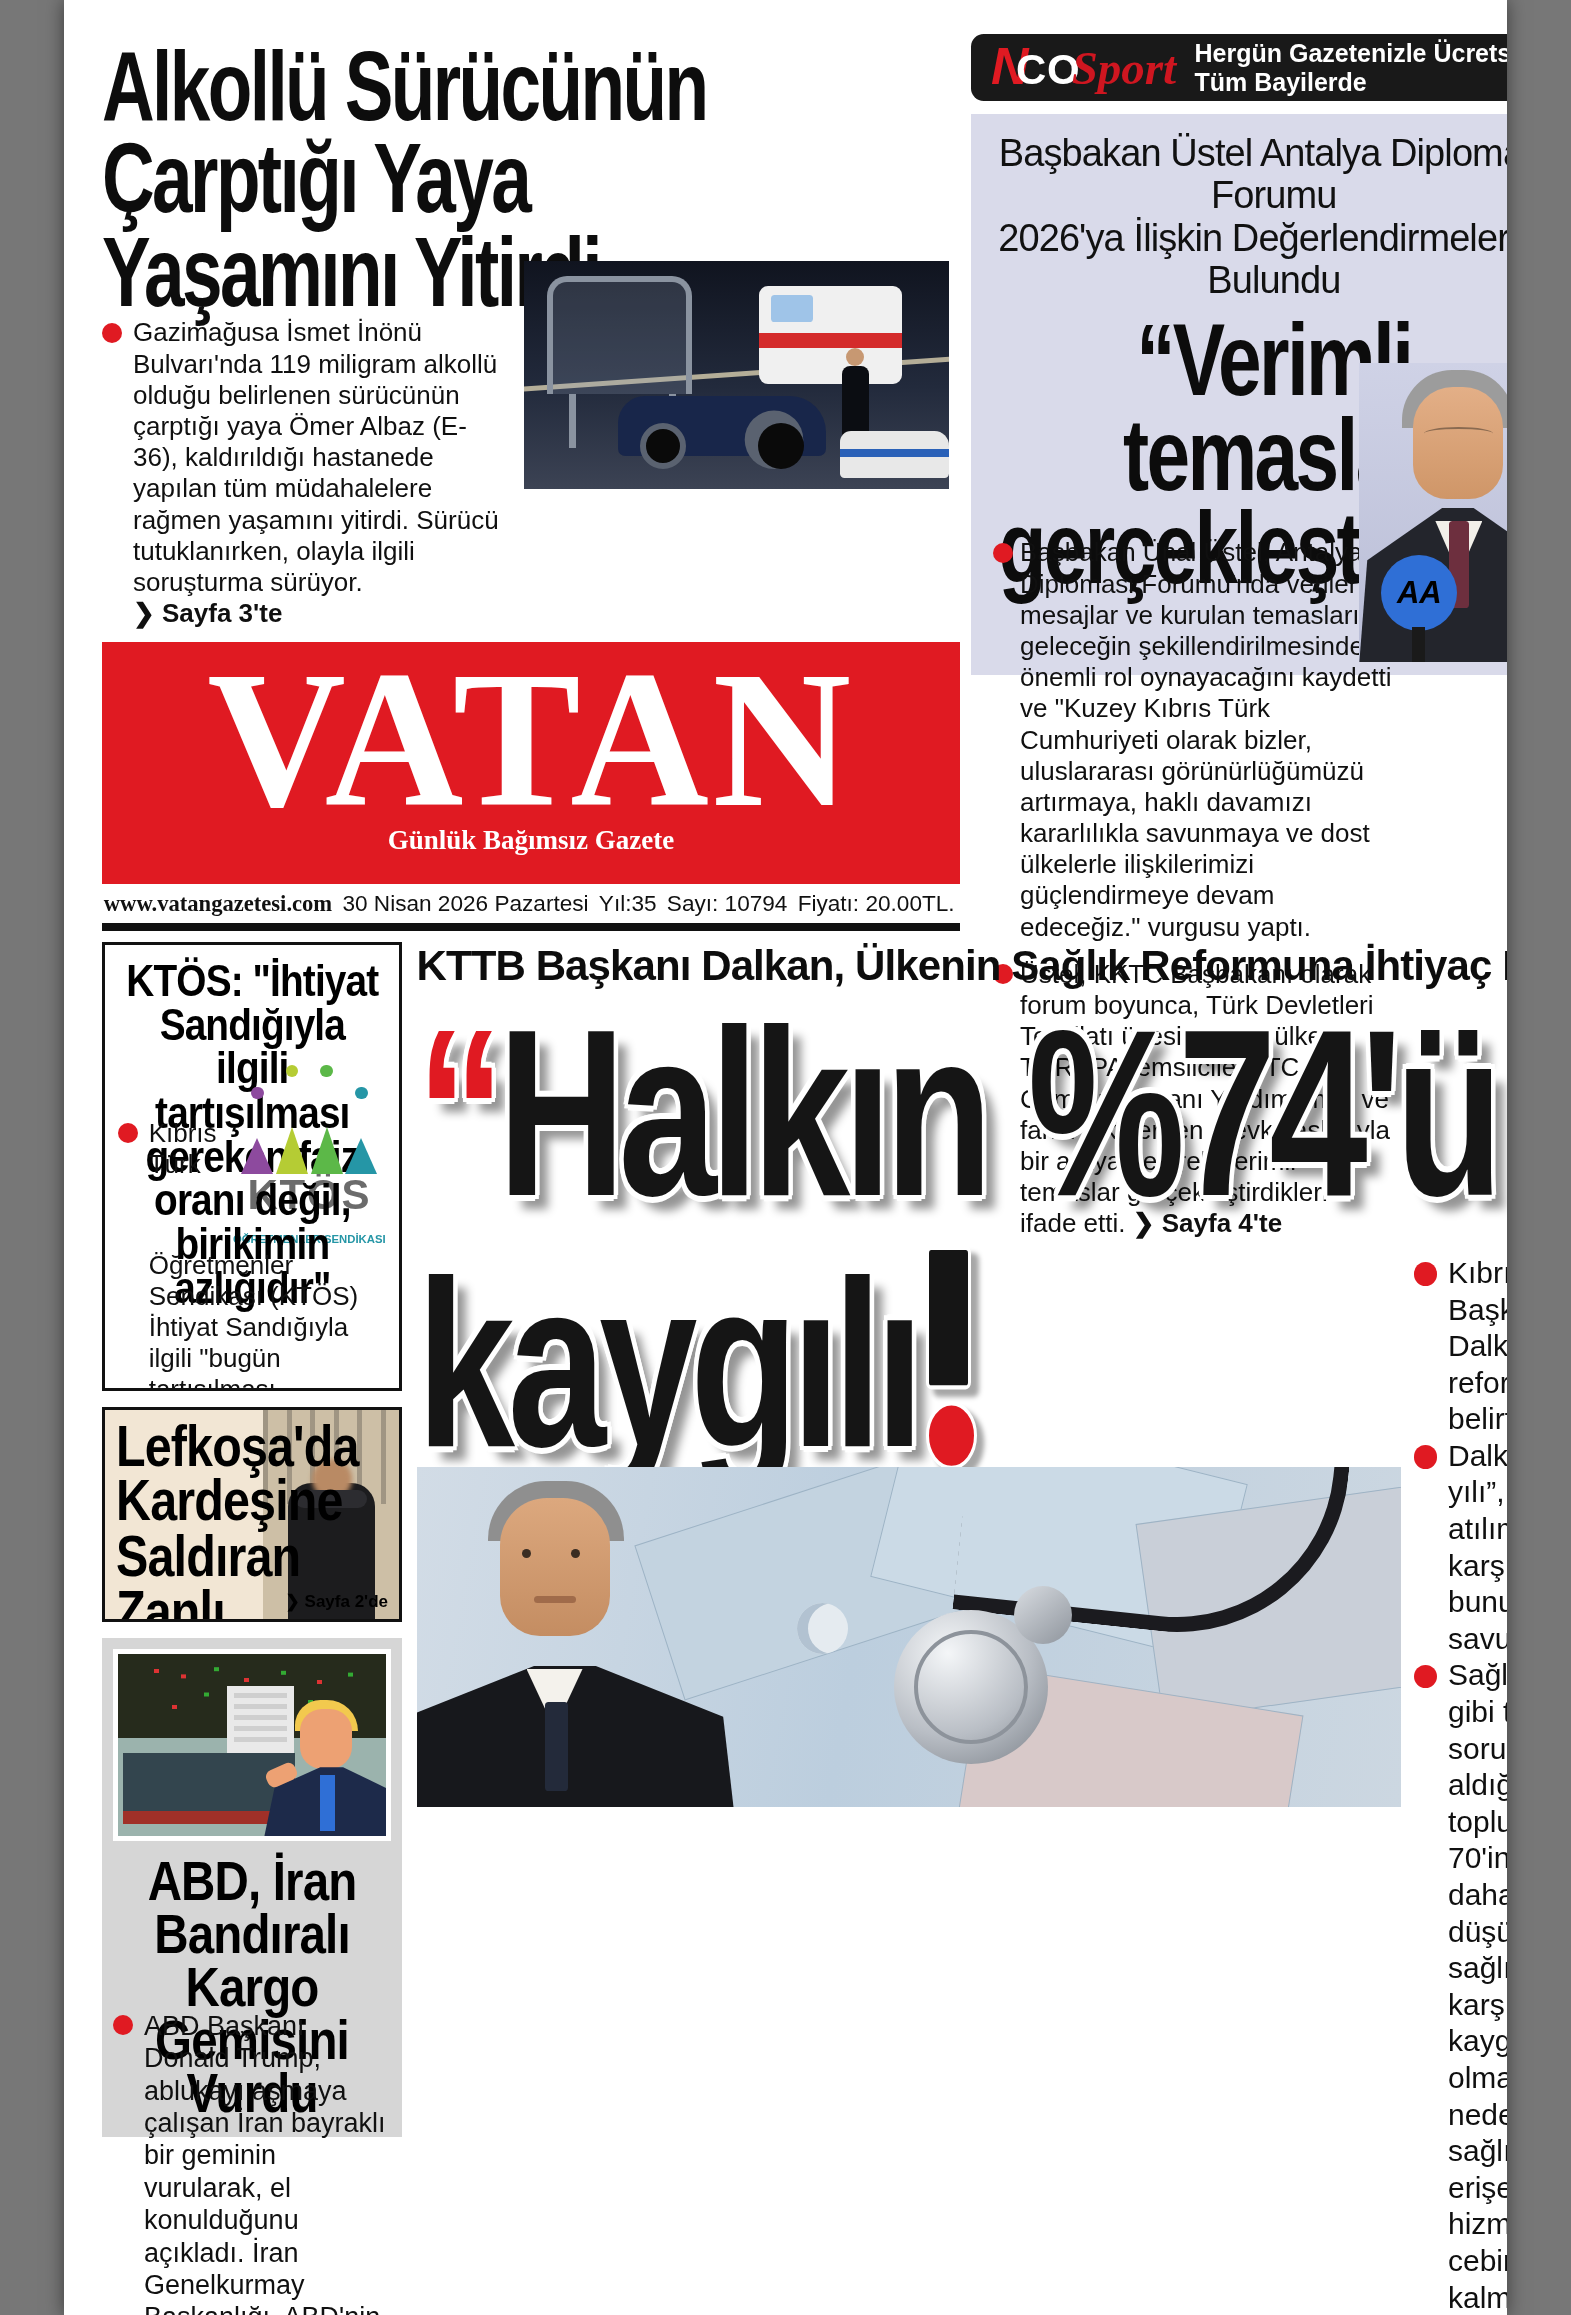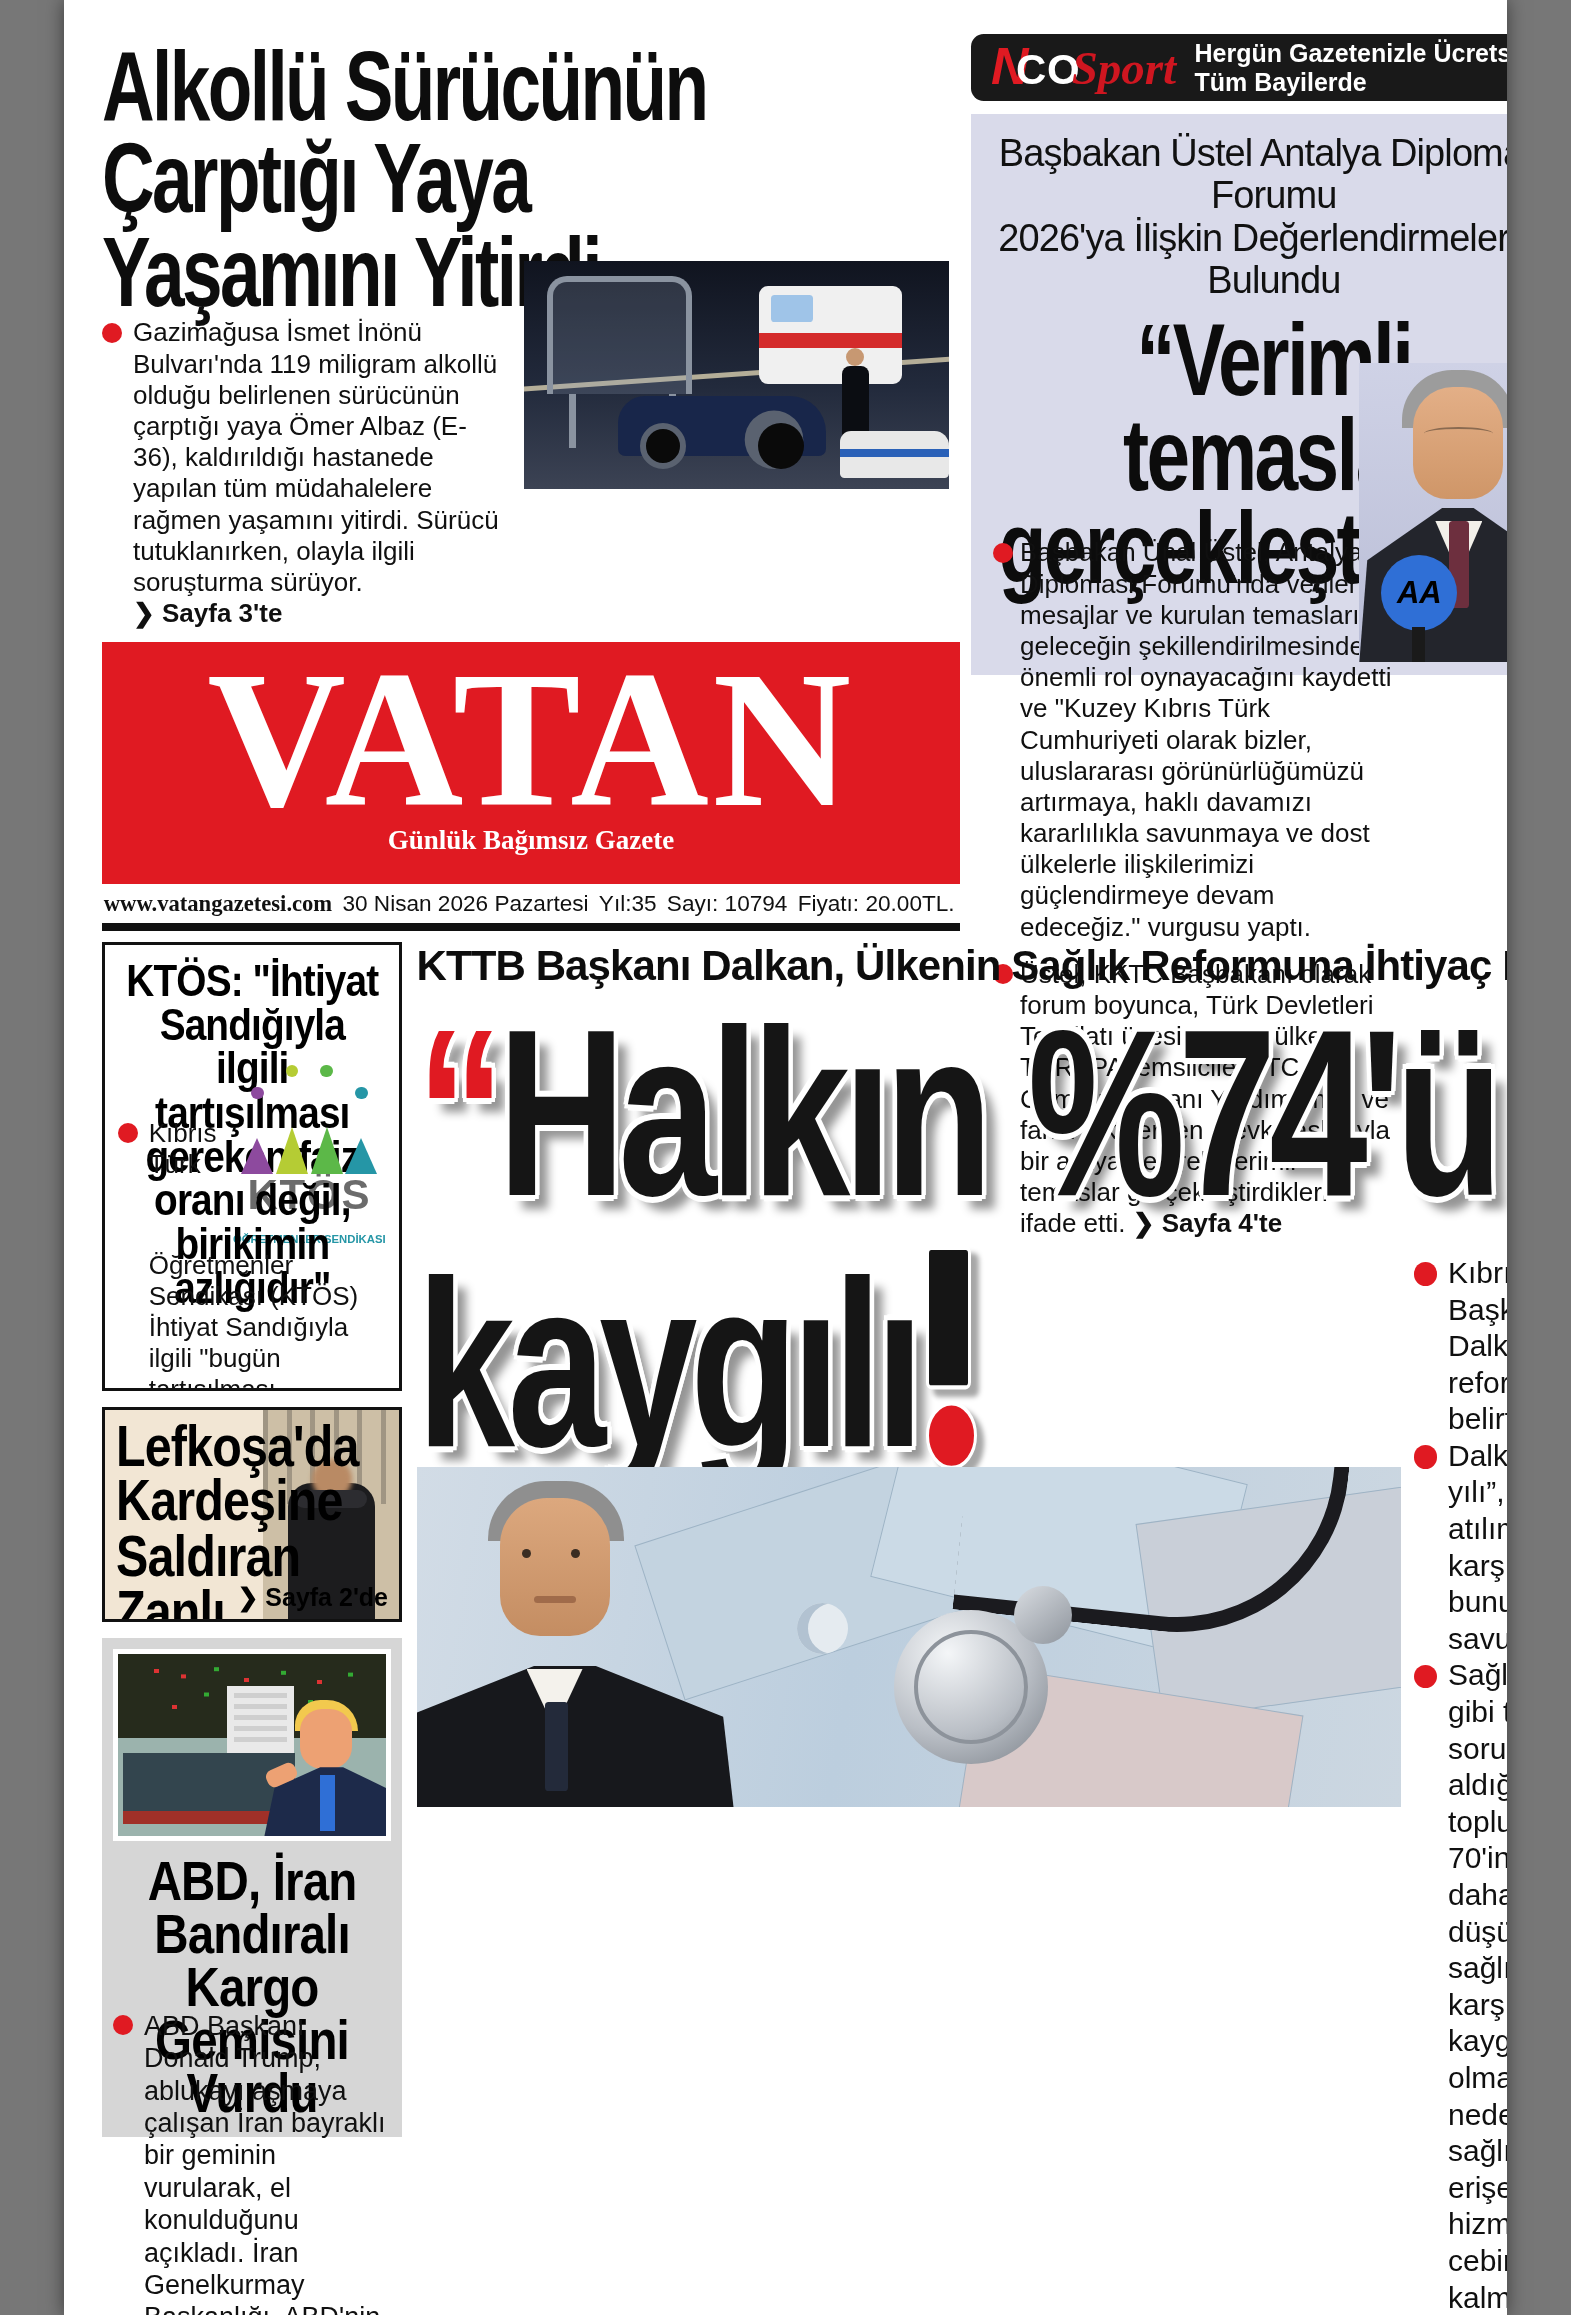--- a/index.html
+++ b/index.html
@@ -83,21 +83,21 @@
   .tri i { position:absolute; left:-6.3px; top:-51px; width:12.7px; height:12.7px; border-radius:50%; }
   .t1 { border-bottom:36px solid #8d4a9e; } .t1 i { background:#8d4a9e; }
   .t2 { border-bottom:47px solid #b5cc34; } .t2 i { background:#b5cc34; top:-62px; }
   .t3 { border-bottom:47px solid #5cb848; } .t3 i { background:#5cb848; top:-62px; }
   .t4 { border-bottom:36px solid #2596a6; } .t4 i { background:#2596a6; }
   .ktos-word { color:#6b6b6b; font-weight:bold; font-size:42px; letter-spacing:1.8px; line-height:1; }
   .ktos-sub { color:#2596a6; font-weight:bold; font-size:11.3px; margin-top:17px; }
   .lefkosa-box { border:3.6px solid #111; background:#f2e6d4; height:215px; position:relative; overflow:hidden; padding:9px 11px; }
   .lefkosa-hl { font-weight:bold; font-size:51px; line-height:.95; letter-spacing:-0.9px; position:relative; z-index:2; width:172px; height:154px; }
   .lefkosa-hl .cond { transform:scale(.95,1.14); }
-  .lefkosa-ref { position:absolute; right:11px; bottom:7.2px; font-weight:bold; font-size:25px; z-index:3; }
+  .lefkosa-ref { position:absolute; right:11px; bottom:7.2px; font-weight:bold; font-size:17px; z-index:3; }
   .lef-photo { position:absolute; right:0; top:0; width:136px; height:100%; background:#cdbfa6; }
   .lef-photo:before { content:""; position:absolute; inset:0 0 55% 0; background:repeating-linear-gradient(90deg,#8c8374 0 5.4px,transparent 5.4px 23.5px); opacity:.7; }
   .lef-man { position:absolute; left:25px; bottom:0; width:87px; height:136px; background:#1c1c1e; border-radius:23.5px 23.5px 0 0; }
   .lef-man:before { content:""; position:absolute; left:23.5px; top:-23.5px; width:40px; height:40px; border-radius:50%; background:#b98a64; filter:blur(2.7px); }
   .lef-man:after { content:""; position:absolute; left:7.2px; top:7.2px; width:72px; height:18px; border-radius:9px; background:#2c2c30; }
   .abd-box { background:#d6d6d6; padding:11px 11px 14.5px; height:499px; }
   .ship-photo { position:relative; width:100%; height:192px; background:linear-gradient(#262b1c 0 46%, #9bb3ad 46% 100%); border:5.4px solid #fff; overflow:hidden; }
   .dots { position:absolute; left:36px; top:14.5px; width:4.5px; height:4.5px; background:#d33; box-shadow:27px 5.4px 0 #d33, 60px -1.8px 0 #3a3, 90px 9px 0 #d33, 127px 1.8px 0 #3a3, 163px 11px 0 #d33, 194px 3.6px 0 #3a3, 50px 23.5px 0 #3a3, 109px 27px 0 #d33, 154px 31px 0 #3a3, 18px 36px 0 #d33; }
   .hull { position:absolute; left:5.4px; bottom:25px; width:172px; height:58px; background:#33454e; }
   .hull:after { content:""; position:absolute; left:0; bottom:-12.7px; width:100%; height:12.7px; background:#a03028; }

